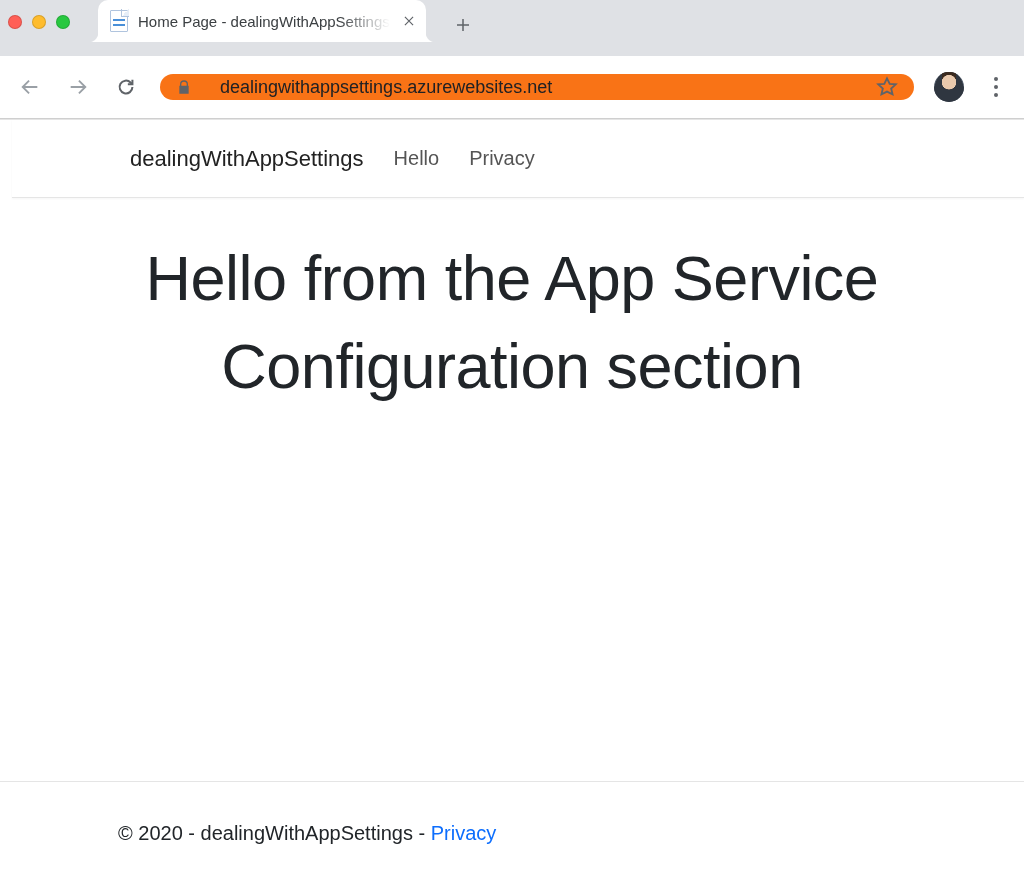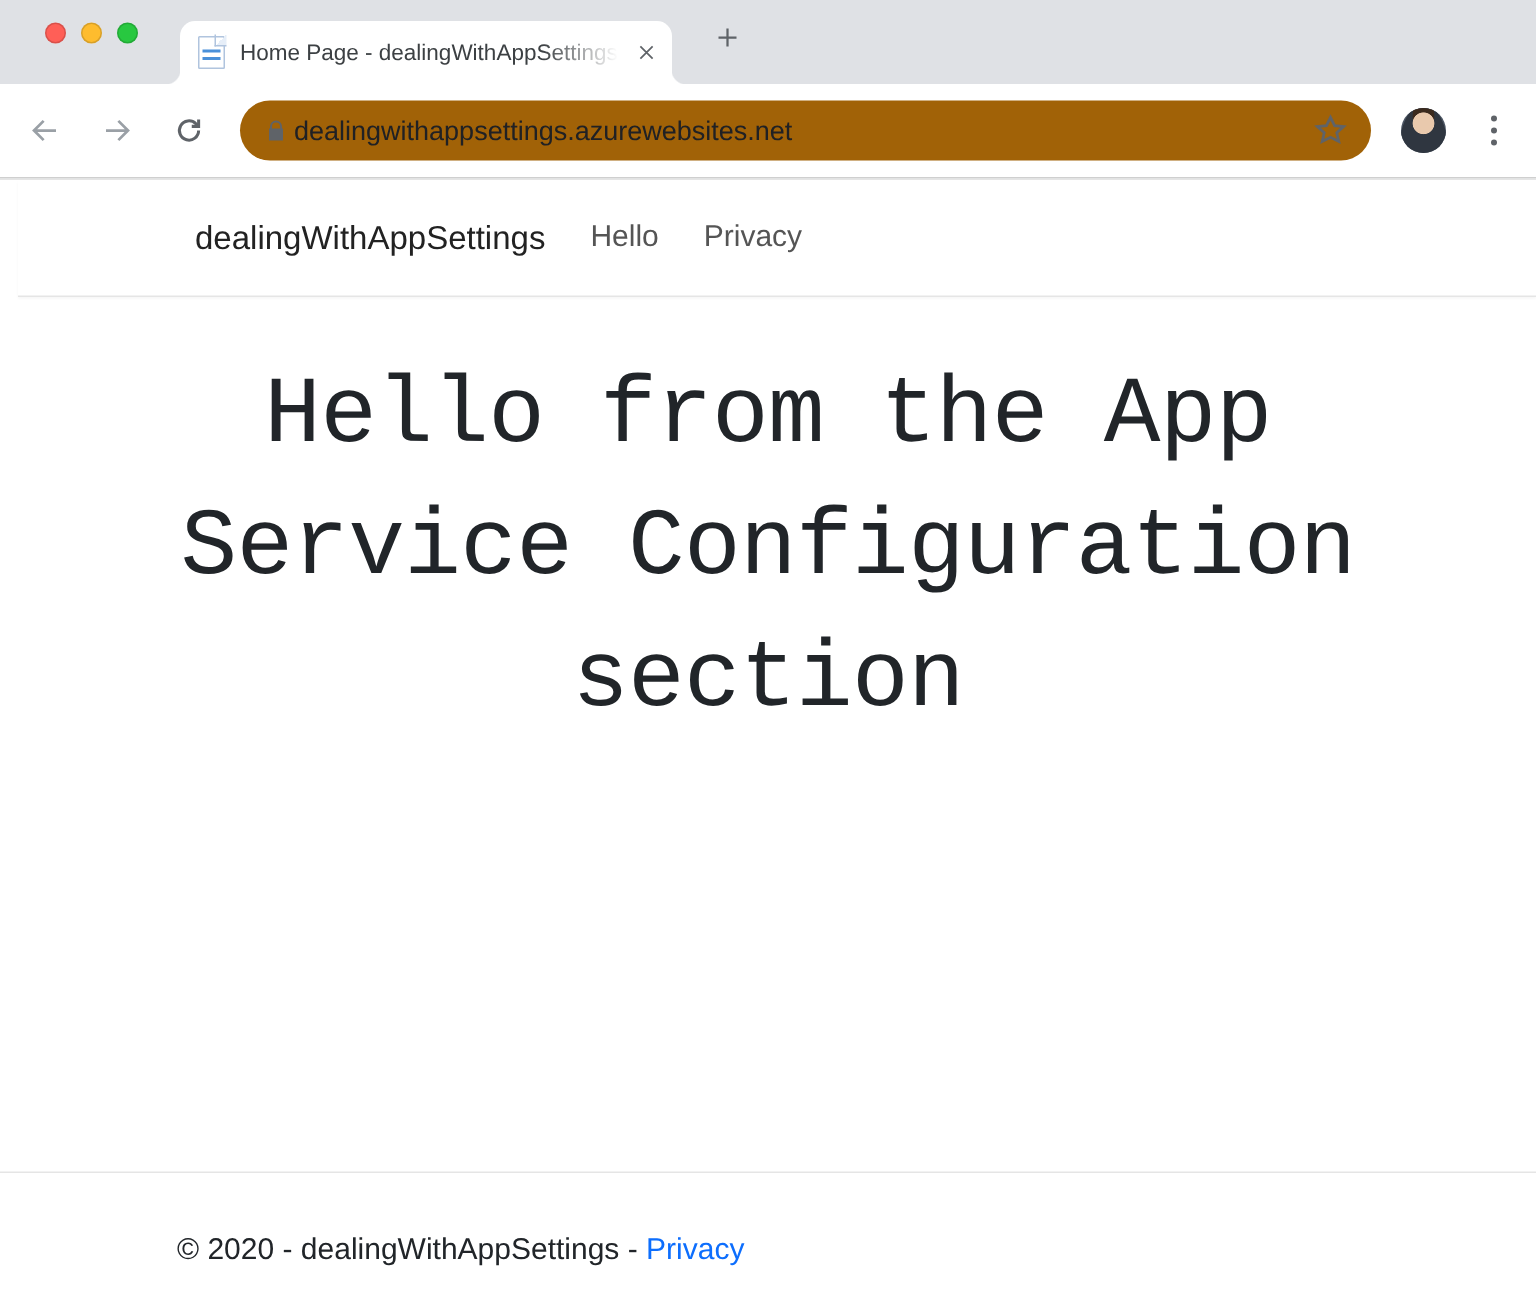--- a/index.html
+++ b/index.html
@@ -13,23 +13,23 @@
 
     
     .chrome-top {
       background: #dfe1e5;
       border-bottom: 1px solid #cfcfcf;
     }
 
     
     .titlebar {
       display: flex;
-      align-items: flex-end;
+      align-items: flex-start;
       height: 56px;
-      padding-left: 30px;
+      padding-left: 8px;
       padding-right: 10px;
     }
     .traffic-lights {
       display: flex;
       gap: 10px;
       align-self: center;
       margin-bottom: 12px;
       margin-right: 28px;
     }
     .dot {
@@ -122,27 +122,27 @@
       display: flex; align-items: center; justify-content: center;
       border-radius: 50%;
       color: #9aa0a6;
       cursor: pointer;
     }
     .nav-btn.active { color: #5f6368; }
     .nav-btn svg { width: 22px; height: 22px; }
 
     .omnibox {
       flex: 1;
-      height: 40px;
-      background: #a16207;
+      height: 26px;
+      background: #f97316;
       border-radius: 22px;
       display: flex;
       align-items: center;
       padding: 0 16px;
-      gap: 4px;
+      gap: 28px;
       margin: 0 6px;
     }
     .lock { color: #5f6368; }
     .lock svg { width: 16px; height: 18px; display:block; }
     .url {
       font-size: 18px;
       color: #202124;
       flex: 1;
     }
     .star { color: #5f6368; cursor: pointer; }
@@ -189,21 +189,21 @@
       border-bottom: 1px solid #e5e5e5;
       box-shadow: 0 1px 2px rgba(0,0,0,0.04);
       gap: 30px;
       margin-left: 12px;
     }
     .brand { font-size: 22px; color:#222; font-weight:400; }
     .nav-link { font-size: 20px; color:#555; text-decoration:none; cursor:pointer; }
 
     .main {
       flex:1;
-      display:flex; flex-direction:column;font-family:Liberation Mono, monospace;
+      display:flex; flex-direction:column;
     }
     .hero {
       text-align:center;
       font-size: 63px;
       font-weight: 400;
       color: #212529;
       line-height: 1.4;
       padding: 36px 110px 40px;
       letter-spacing: -0.5px;
     }

